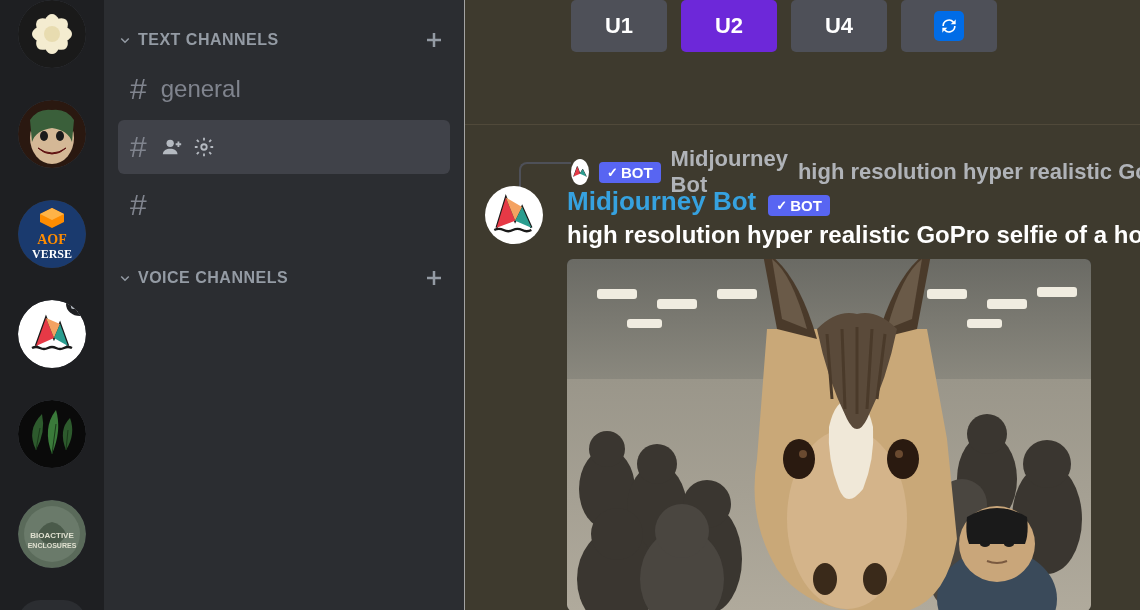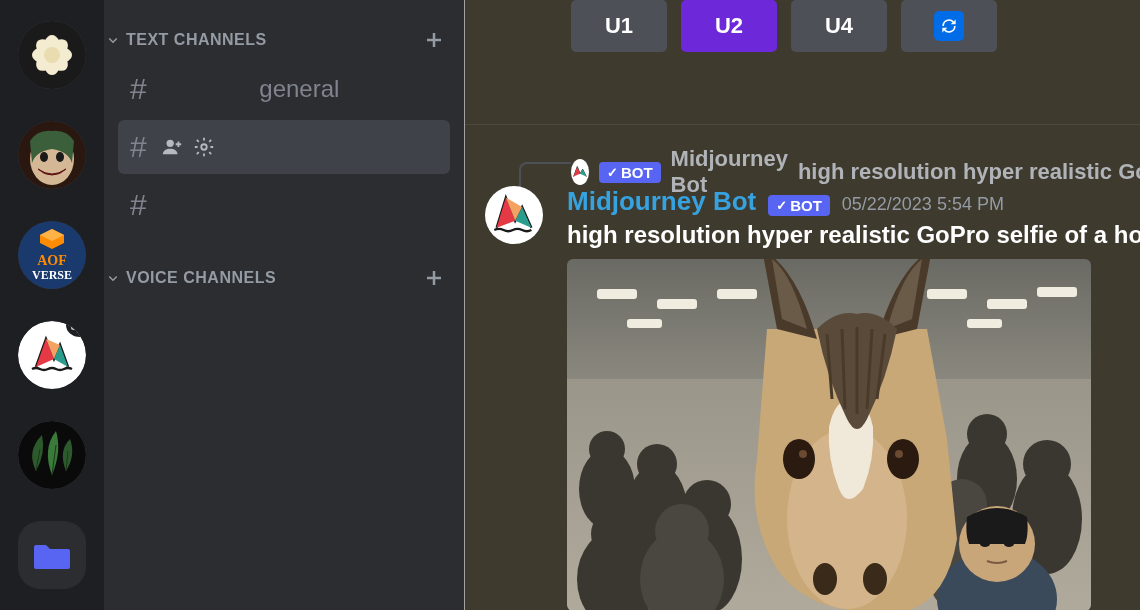--- a/index.html
+++ b/index.html
@@ -14,21 +14,20 @@
   }
 
   
   .server-rail {
     width: 104px;
     background: #1e1f22;
     display: flex;
     flex-direction: column;
     align-items: center;
     gap: 32px;
-    justify-content: center;
   }
   .server-avatar {
     width: 68px;
     height: 68px;
     border-radius: 50%;
     background: #36393f;
     position: relative;
     flex-shrink: 0;
     overflow: hidden;
   }
@@ -61,21 +60,21 @@
   .channel-sidebar {
     width: 360px;
     background: #2b2d31;
     display: flex;
     flex-direction: column;
     padding-top: 20px;
   }
   .channel-category {
     display: flex;
     align-items: center;
-    padding: 8px 18px 8px 0;
+    padding: 8px 18px 8px 12px;
     color: #949ba4;
     font-size: 16px;
     font-weight: 600;
     letter-spacing: 0.5px;
   }
   .channel-category .chevron {
     width: 18px;
     height: 18px;
     margin-right: 4px;
   }
@@ -98,21 +97,21 @@
     background: #404249;
     color: #fff;
   }
   .hash {
     font-size: 30px;
     font-weight: 400;
     margin-right: 14px;
     color: #80848e;
   }
   .channel-item.active .hash { color: #80848e; }
-  .channel-name { flex: 1; font-weight: 500; text-align: center; }
+  .channel-name { flex: 1; font-weight: 500; }
   .channel-actions {
     display: flex;
     gap: 10px;
     color: #b5bac1;
   }
   .channel-actions svg { width: 22px; height: 22px; }
 
   
   .main {
     flex: 1;
@@ -324,20 +323,29 @@
         </svg>
     </div>
   </div>
   <div class="server-avatar">
     <svg viewBox="0 0 68 68">
         <circle cx="34" cy="34" r="34" fill="#0a0a0a"></circle>
         <path d="M18 50 Q8 30 24 14 Q28 32 18 50" fill="#2d5a2d"></path>
         <path d="M34 54 Q24 28 38 10 Q44 30 34 54" fill="#3a7a3a"></path>
         <path d="M48 50 Q40 30 52 18 Q58 34 48 50" fill="#2d5a2d"></path>
         <path d="M18 50 L22 28 M34 54 L38 24 M48 50 L50 30" stroke="#1a3a1a" stroke-width="1" fill="none"></path>
+      </svg>
+  </div>
+  <div class="server-avatar">
+    <svg viewBox="0 0 68 68">
+        <circle cx="34" cy="34" r="34" fill="#5a6a5a"></circle>
+        <circle cx="34" cy="34" r="28" fill="#6a7a6a"></circle>
+        <path d="M20 34 Q24 24 34 22 Q44 24 48 34 Q44 44 34 46 Q24 44 20 34" fill="#4a5a4a"></path>
+        <text x="34" y="38" font-size="8" font-weight="700" fill="#e0e0d0" text-anchor="middle">BIOACTIVE</text>
+        <text x="34" y="48" font-size="7" font-weight="700" fill="#e0e0d0" text-anchor="middle">ENCLOSURES</text>
       </svg>
   </div>
   <div class="server-avatar rounded" style="background:#2b2d31">
     <svg viewBox="0 0 68 68">
         <path class="folder-icon" d="M18 24 L28 24 L32 28 L50 28 Q52 28 52 30 L52 46 Q52 48 50 48 L18 48 Q16 48 16 46 L16 26 Q16 24 18 24"></path>
       </svg>
   </div>
 </div>
 
 <div class="channel-sidebar">
@@ -431,21 +439,20 @@
           <path d="M26 30 L32 18 L40 36 Z" fill="#2a9d8f"></path>
         </svg>
     </div>
     <div class="msg-body">
       <div class="msg-header">
         <span class="author-name">Midjourney Bot</span>
         <span class="bot-tag">
             <span class="check">✓</span>
             <span>BOT</span>
           </span>
-        <span class="timestamp">05/22/2023 5:54 PM</span>
       </div>
       <div class="msg-prompt">high resolution hyper realistic GoPro selfie of a horse</div>
       <div class="msg-image">
         <svg viewBox="0 0 524 352" preserveAspectRatio="xMidYMid slice">
           <defs>
             <linearGradient id="ceiling" x1="0" y1="0" x2="0" y2="1">
               <stop offset="0" stop-color="#6a6a64"></stop>
                 <stop offset="1" stop-color="#8a887e"></stop>
             </linearGradient>
             <linearGradient id="floor" x1="0" y1="0" x2="0" y2="1">

